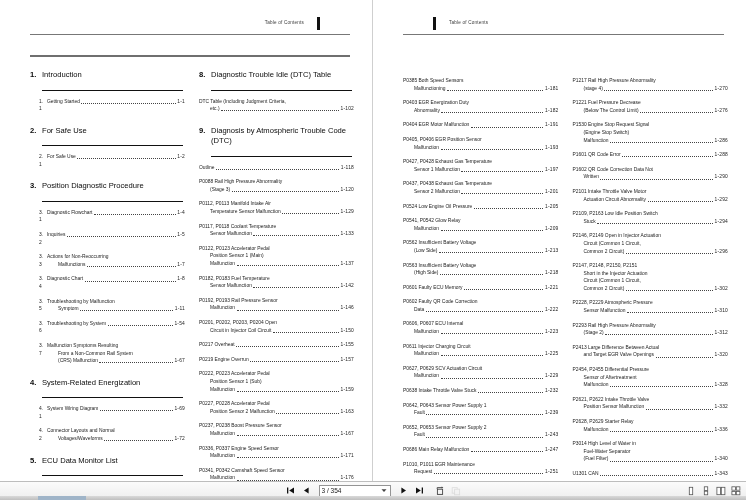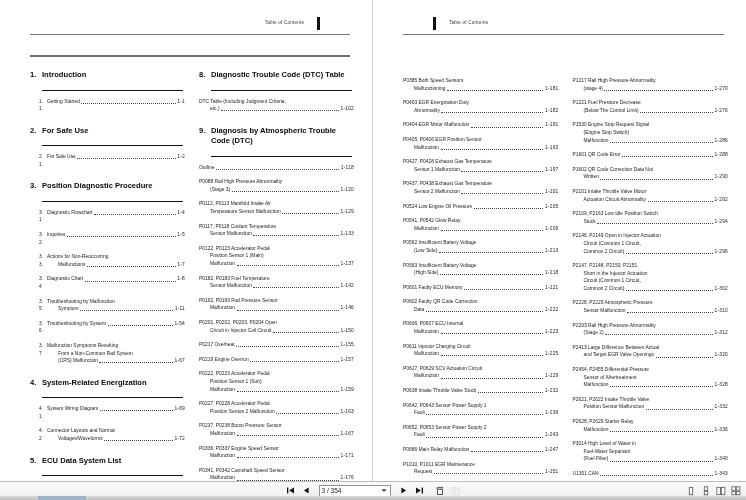--- a/index.html
+++ b/index.html
@@ -97,21 +97,21 @@
     font-size: 7.6px;
     font-weight: bold;
     color: #0a0a0a;
     width: 12px;
     flex: none;
     line-height: 10px;
   }
   .sec-title-wrap { flex: 1 1 auto; }
   .sec-title {
     font-size: 7.6px;
-    font-weight: bold;
+    font-weight: normal;
     color: #0a0a0a;
     line-height: 10.5px;
     border-bottom: 1.1px solid #111;
     padding-bottom: 9px;
     display: block;
   }
 
   .entry {
     display: flex;
     margin-top: 7px;
@@ -368,21 +368,21 @@
                   <div class="ln cont">
                     <span class="txt">Voltages/Waveforms</span>
                     <span class="lead"></span>
                     <span class="pg">1-72</span>
                   </div>
                 </div>
               </div>
               <div class="sec">
                 <div class="sec-num">5.</div>
                 <div class="sec-title-wrap">
-                  <div class="sec-title">ECU Data System List</div>
+                  <div class="sec-title">ECU Data Monitor List</div>
                 </div>
               </div>
               <div class="entry">
                 <div class="entry-num">5. 1</div>
                 <div class="entry-body">
                   <div class="ln">
                     <span class="txt">Service Tool D Data Monitor:</span>
                   </div>
                   <div class="ln cont">
                     <span class="txt">ECU Signal Names, Terminal No.</span>
@@ -402,21 +402,21 @@
                     <span class="lead"></span>
                     <span class="pg">1-97</span>
                   </div>
                 </div>
               </div>
             </div>
             <div class="col">
               <div class="sec">
                 <div class="sec-num">8.</div>
                 <div class="sec-title-wrap">
-                  <div class="sec-title">Diagnostic Trouble Code (DTC) Table</div>
+                  <div class="sec-title">Diagnostic Trouble Idle (DTC) Table</div>
                 </div>
               </div>
               <div class="entry noindent">
                 <div class="entry-body">
                   <div class="ln">
                     <span class="txt">DTC Table (Including Judgment Criteria,</span>
                   </div>
                   <div class="ln cont">
                     <span class="txt">etc.)</span>
                     <span class="lead"></span>

